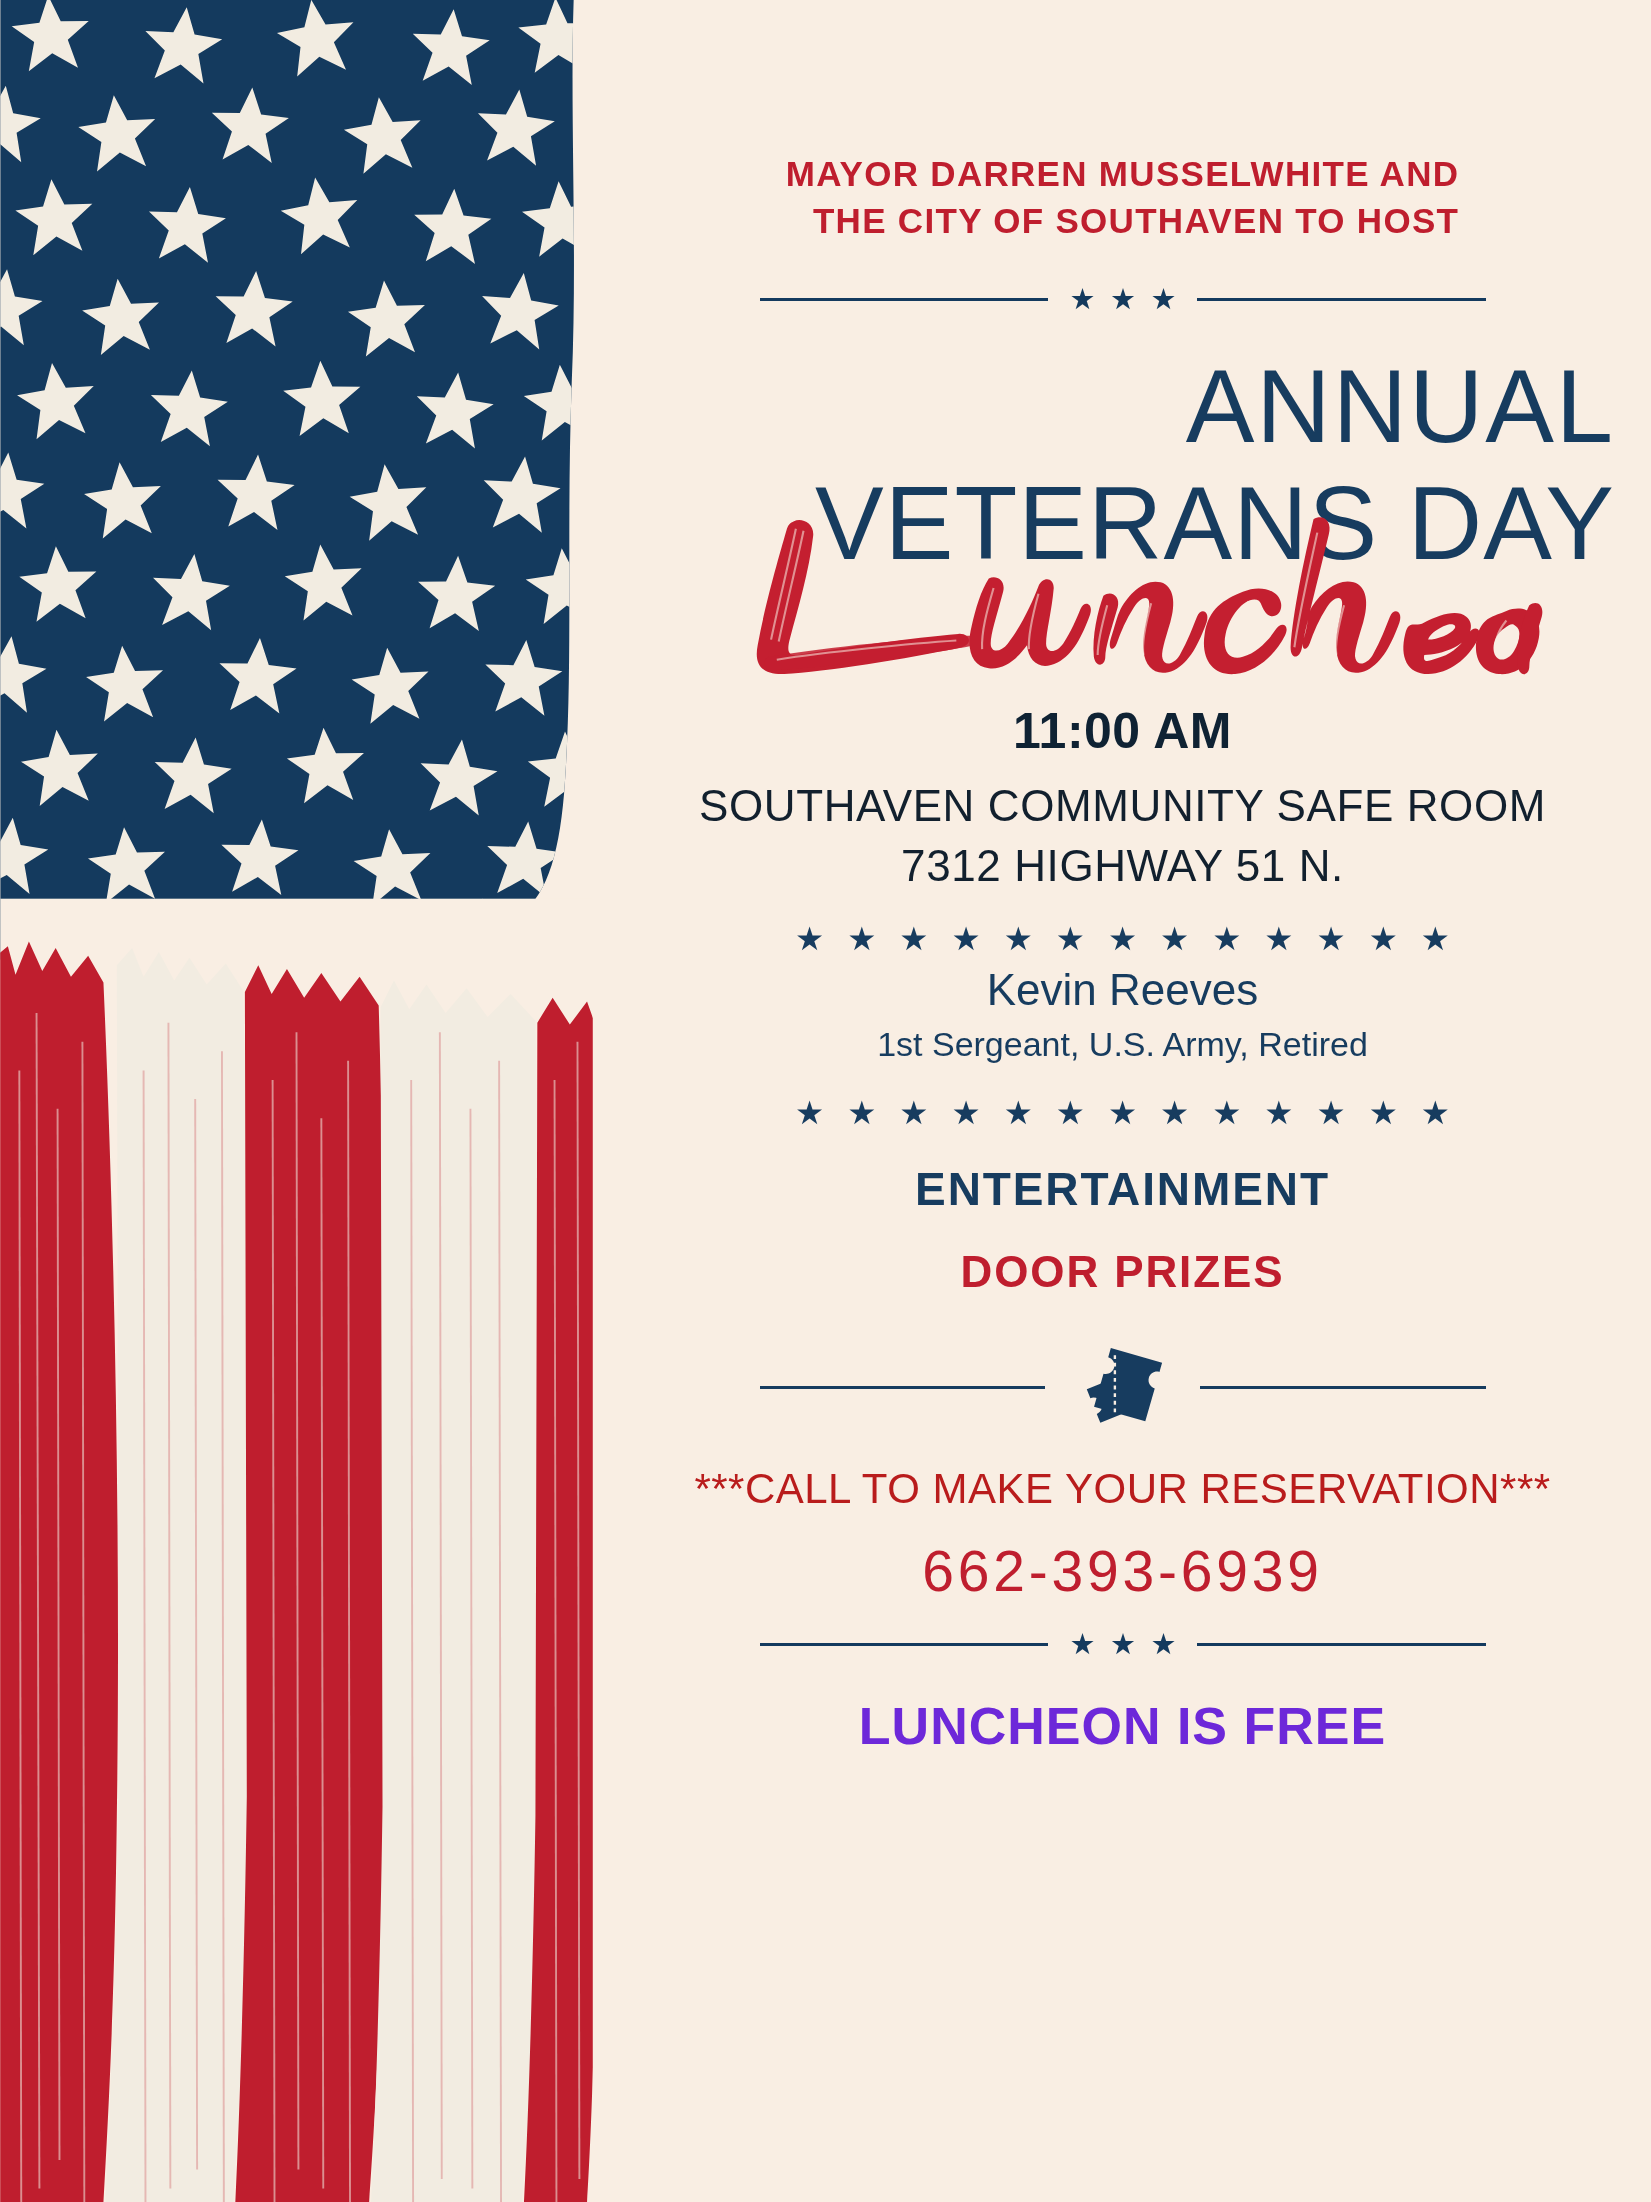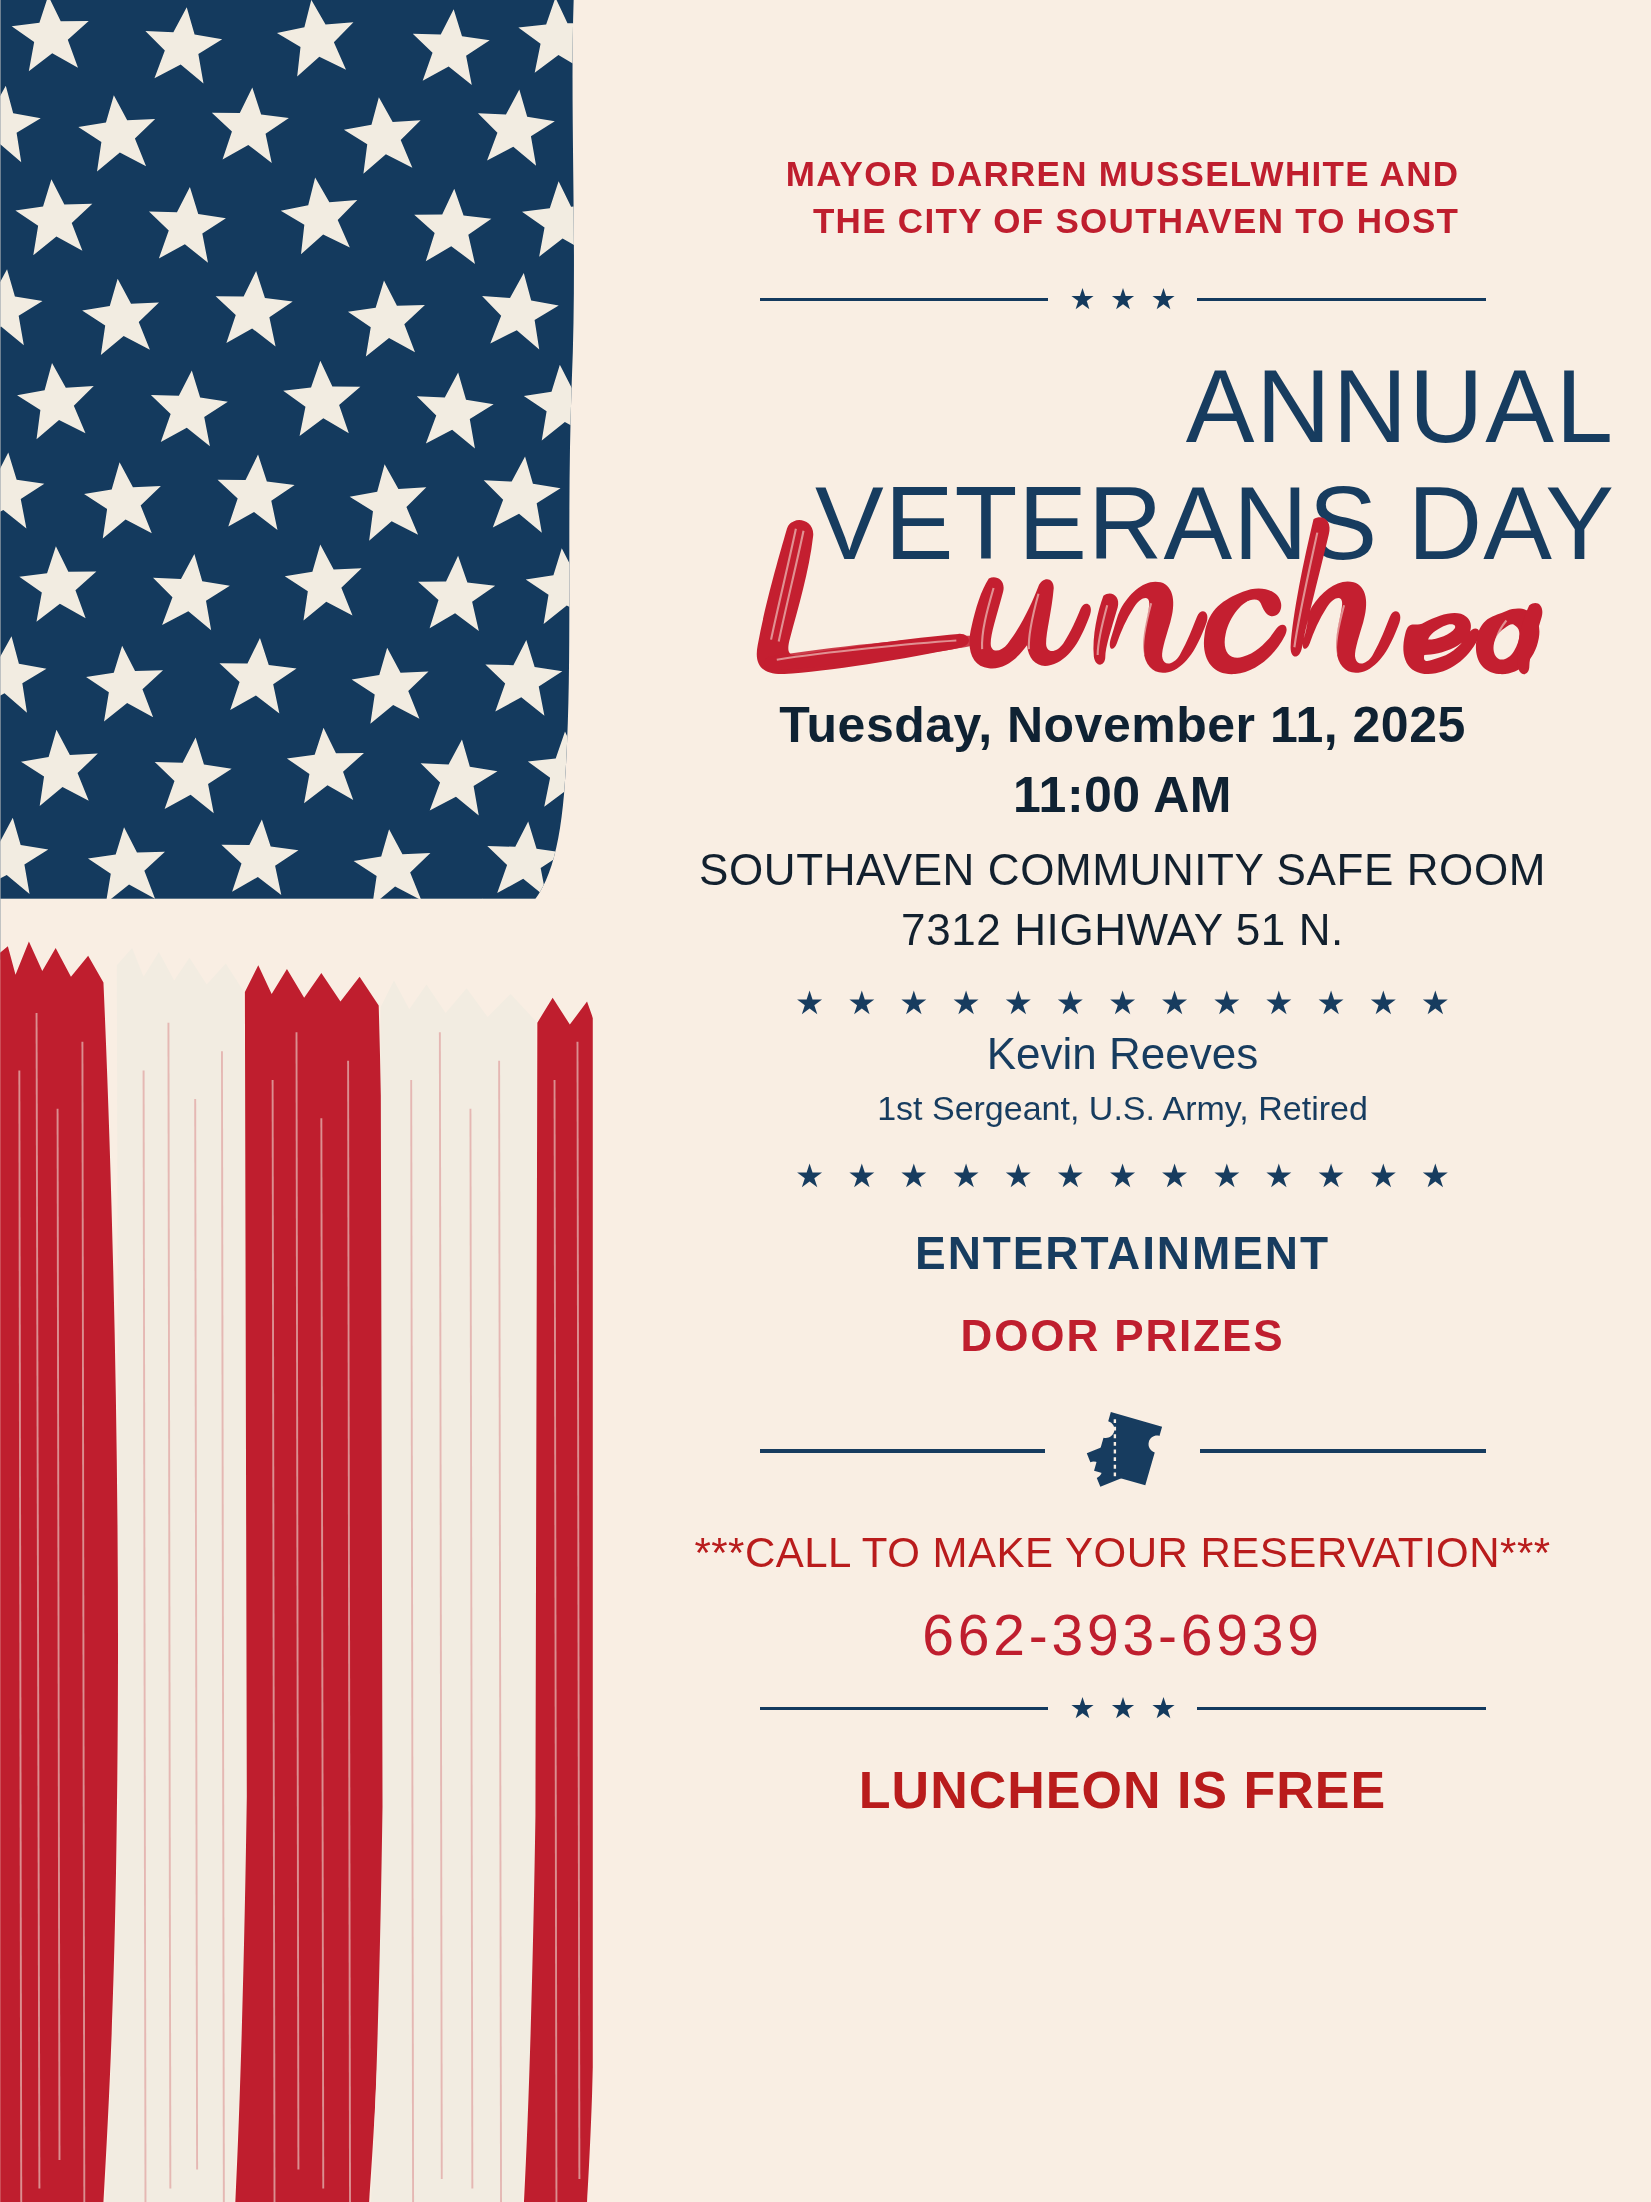--- a/index.html
+++ b/index.html
@@ -75,21 +75,21 @@
   .divticket .rule{height:3.8px;background:#173c5f;flex:1;}
   .ticket-icon{width:105px;height:105px;display:flex;align-items:center;justify-content:center;}
 
   .callline{color:#b91c1c;font-size:42px;letter-spacing:0.5px;margin-top:25px;}
   .phone{color:#bf1e2e;font-size:57px;letter-spacing:3.8px;margin-top:25px;}
 
   .div3b{display:flex;align-items:center;justify-content:center;gap:21px;margin-top:27px;width:726px;}
   .div3b .rule{height:2.9px;background:#143a5e;flex:1;}
   .div3b .stars{display:flex;gap:13.4px;}
 
-  .free{color:#b91c1c;font-size:52px;font-weight:bold;letter-spacing:1px;margin-top:38px;}
+  .free{color:#6d28d9;font-size:52px;font-weight:bold;letter-spacing:1px;margin-top:38px;}
 </style>
 </head>
 <body>
 
 <div id="poster">
 
   <div class="flag-wrap">
     <svg class="flag-svg" width="593" height="2202" viewBox="0 0 620 2304" xmlns="http://www.w3.org/2000/svg">
       <defs>
         <clipPath id="cantonClip">
@@ -301,21 +301,20 @@
             <path d="M470,104 C464,126 460,146 462,158"></path>
             <path d="M572,102 C558,116 550,136 552,154"></path>
             <path d="M644,30 C634,76 624,120 620,150"></path>
             <path d="M672,106 C666,128 662,146 664,158"></path>
             <path d="M842,122 C832,134 828,148 832,158"></path>
           </g>
         </svg>
       </div>
     </div>
 
-    <div class="date-line">Tuesday, November 11, 2025</div>
     <div class="time-line">11:00 AM</div>
     <div class="venue-line">SOUTHAVEN COMMUNITY SAFE ROOM</div>
     <div class="addr-line">7312 HIGHWAY 51 N.</div>
 
     <div class="starrow">
       <span>★</span>
       <span>★</span>
       <span>★</span>
       <span>★</span>
       <span>★</span>

